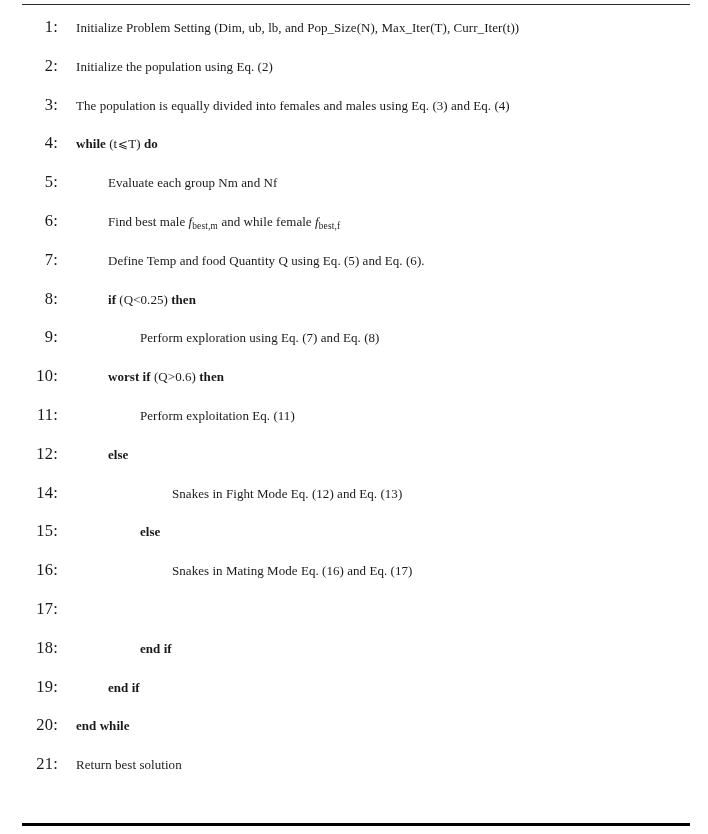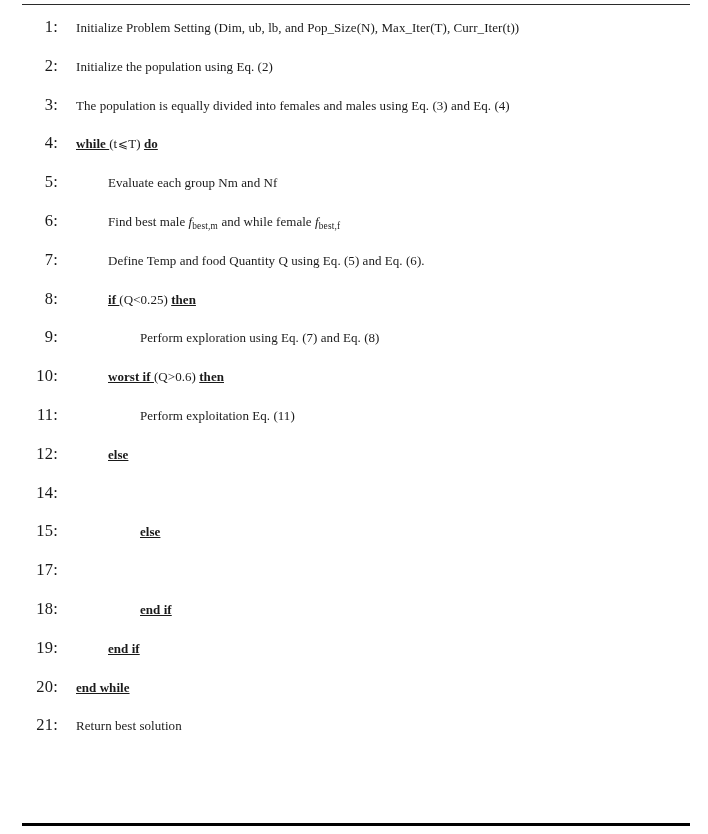--- a/index.html
+++ b/index.html
@@ -74,21 +74,20 @@
   }
 
   
   .ind-0 { padding-left: 18px; }
   .ind-1 { padding-left: 50px; }
   .ind-2 { padding-left: 82px; }
   .ind-3 { padding-left: 114px; }
 
   .kw {
     font-weight: bold;
-    text-decoration: underline;
   }
 
   .math-var {
     font-style: italic;
     font-family: "Liberation Serif", "DejaVu Serif", serif;
   }
   .math-sub {
     font-size: 0.72em;
     vertical-align: -0.28em;
     letter-spacing: 0.2px;
@@ -151,24 +150,29 @@
       <div class="code-line">
         <span class="line-number">11:</span>
         <span class="line-text ind-2"><span>Perform exploitation Eq. (11)</span></span>
       </div>
       <div class="code-line">
         <span class="line-number">12:</span>
         <span class="line-text ind-1"><span class="kw">else</span></span>
       </div>
       <div class="code-line">
         <span class="line-number">14:</span>
+        <span class="line-text ind-3"><span>Snakes in Fight Mode Eq. (12) and Eq. (13)</span></span>
       </div>
       <div class="code-line">
         <span class="line-number">15:</span>
         <span class="line-text ind-2"><span class="kw">else</span></span>
+      </div>
+      <div class="code-line">
+        <span class="line-number">16:</span>
+        <span class="line-text ind-3"><span>Snakes in Mating Mode Eq. (16) and Eq. (17)</span></span>
       </div>
       <div class="code-line">
         <span class="line-number">17:</span>
       </div>
       <div class="code-line">
         <span class="line-number">18:</span>
         <span class="line-text ind-2"><span class="kw">end if</span></span>
       </div>
       <div class="code-line">
         <span class="line-number">19:</span>

